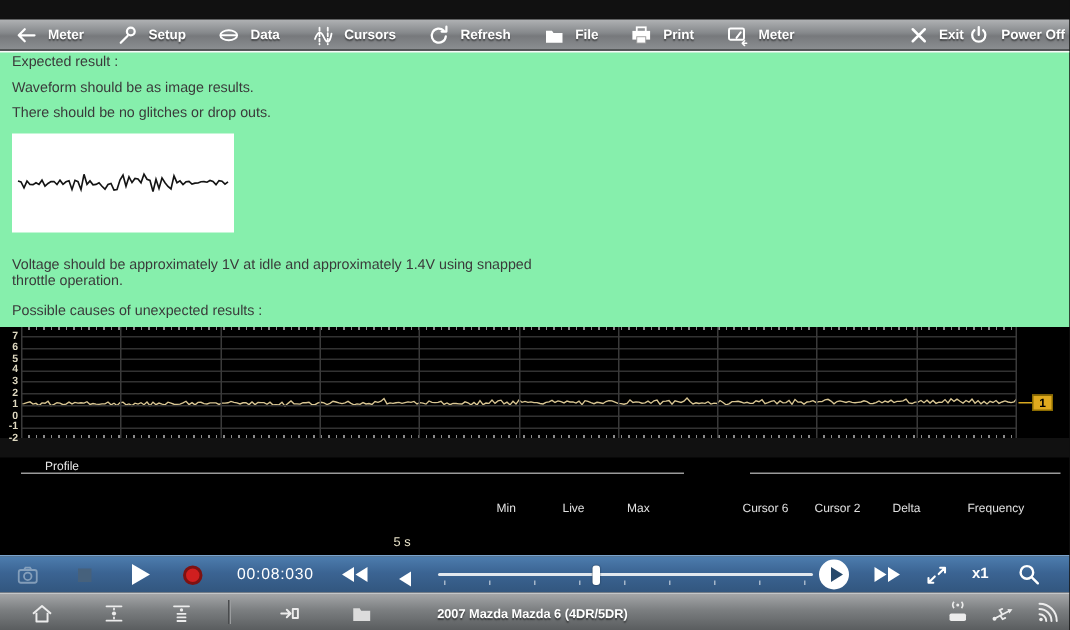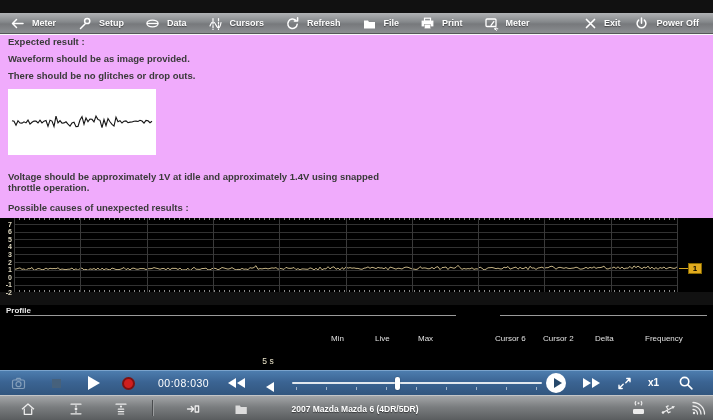--- a/index.html
+++ b/index.html
@@ -14,25 +14,25 @@
     text-shadow:0 1px 1px rgba(0,0,0,.6);}
 
   
   #toolbar{position:absolute;left:0;top:13px;width:713px;height:21px;
     background:linear-gradient(180deg,#b0b2b4,#85888b 45%,#77797c 55%,#8b8e91);
     border-bottom:1px solid #55585a;display:flex;align-items:center;padding-left:10px;}
   .tb-item{display:flex;align-items:center;gap:7px;margin-right:21px;cursor:default;}
   .tb-item .tbl{font-size:9px;font-weight:bold;color:#fff;text-shadow:0 1px 1px rgba(0,0,0,.45);}
   .tb-item svg{display:block;}
   #tb-right{margin-left:auto;display:flex;align-items:center;}
-  #tb-right .tb-item{margin-right:14px;justify-content:flex-end;}
-
-  
-  #content{position:absolute;left:0;top:34px;width:713px;height:184px;background:#f0abfc;
-    border-top:1px solid #f8f8f8;color:#3a3a3a;font-size:9.5px;font-weight:bold;}
+  #tb-right .tb-item{margin-right:3px;justify-content:flex-end;}
+
+  
+  #content{position:absolute;left:0;top:34px;width:713px;height:184px;background:#86efac;
+    border-top:1px solid #f8f8f8;color:#3a3a3a;font-size:9.5px;}
   #content .ln{position:absolute;left:8px;white-space:nowrap;}
   #wavebox{position:absolute;left:8px;top:54px;width:148px;height:66px;background:#fff;}
 
   
   #scope{position:absolute;left:0;top:218px;width:713px;height:74px;background:#000;}
   #scope-ylabels{position:absolute;left:0;top:0;width:13px;height:74px;}
   .ylab{position:absolute;right:1px;font-size:7px;font-weight:bold;color:#ded8c0;line-height:7px;width:12px;text-align:right;}
   #scope-plot{position:absolute;left:14px;top:0;width:664px;height:74px;overflow:hidden;}
   .hline{position:absolute;left:0;width:664px;height:1px;background:#323232;}
   .vline{position:absolute;top:0;width:1px;height:74px;background:#3a3a3a;}
@@ -42,21 +42,21 @@
   #chan-marker{position:absolute;left:688px;top:45px;width:14px;height:11px;background:#e0aa1e;
     border:1px solid #8a6a00;color:#000;font-size:8px;font-weight:bold;text-align:center;line-height:9px;}
 
   
   #scalebar{position:absolute;left:0;top:292px;width:713px;height:13px;background:#000;}
   .xlab{position:absolute;top:2px;font-size:7.5px;font-weight:bold;color:#e8e8e8;transform:translateX(-50%);}
   .xlab.last{transform:none;}
 
   
   #table{position:absolute;left:0;top:305px;width:713px;height:65px;background:#000;}
-  #profile-header{position:absolute;left:6px;top:1px;font-size:8px;font-weight:bold;color:#e8e8e8;}
+  #profile-header{position:absolute;left:30px;top:1px;font-size:8px;font-weight:normal;color:#e8e8e8;}
   .col-hdr{position:absolute;top:1px;width:64px;text-align:left;font-size:8px;font-weight:normal;color:#e0e0e0;margin-top:28px;}
   .hdr-line{position:absolute;top:10px;height:1px;background:#9a9a9a;}
   #sweep-label{position:absolute;left:243px;top:51px;width:50px;text-align:center;font-size:8.5px;color:#e8e2c8;}
 
   
   #playbar{position:absolute;left:0;top:370px;width:713px;height:25px;
     background:linear-gradient(180deg,#4d7dae,#3b6493 45%,#32567e);border-top:1px solid #7aa3cc;}
   #pb-stop{position:absolute;left:52px;top:8px;width:9px;height:9px;background:#46617c;}
   #pb-play{position:absolute;left:88px;top:5px;width:0;height:0;
     border-left:12px solid #fff;border-top:7px solid transparent;border-bottom:7px solid transparent;}
@@ -181,21 +181,21 @@
               <path d="M4.6 4.1a4.4 4.4 0 1 0 5.8 0"></path>
             </svg>
           </span>
         <span class="tbl">Power Off</span>
       </div>
     </div>
   </div>
 
   <div id="content">
     <div class="ln" style="top:1px">Expected result :</div>
-    <div class="ln" style="top:18px">Waveform should be as image provided.</div>
+    <div class="ln" style="top:18px">Waveform should be as image results.</div>
     <div class="ln" style="top:35px">There should be no glitches or drop outs.</div>
     <div id="wavebox">
       <svg id="wavebox-svg" width="148" height="66" viewBox="0 0 148 66">
           <polyline points="4,31.7 6,32.3 8,36.2 10,31.7 12,34.0 14,34.1 16,32.8 18,33.9 20,31.1 22,35.1 24,33.3 26,32.1 28,32.0 30,34.0 32,31.1 34,33.9 36,32.2 38,31.5 40,37.3 42,31.2 44,32.1 46,37.4 48,27.2 50,33.9 52,31.6 54,34.2 56,33.9 58,32.8 60,35.2 62,37.1 64,34.0 66,33.3 68,37.7 70,37.4 72,31.0 74,27.7 76,35.2 78,28.9 80,32.7 82,30.0 84,30.3 86,32.9 88,27.1 90,30.5 92,31.3 94,38.7 96,30.5 98,36.6 100,29.6 102,32.8 104,35.3 106,37.0 108,28.2 110,32.8 112,31.6 114,34.0 116,32.2 118,31.9 120,33.7 122,33.1 124,33.0 126,32.2 128,32.1 130,32.5 132,31.3 134,32.0 136,34.1 138,31.4 140,31.8 142,33.7 144,32.2" fill="none" stroke="#141414" stroke-width="1.1"></polyline>
         </svg>
     </div>
     <div class="ln" style="top:136px">Voltage should be approximately 1V at idle and approximately 1.4V using snapped</div>
     <div class="ln" style="top:147px">throttle operation.</div>
     <div class="ln" style="top:167px">Possible causes of unexpected results :</div>
   </div>

